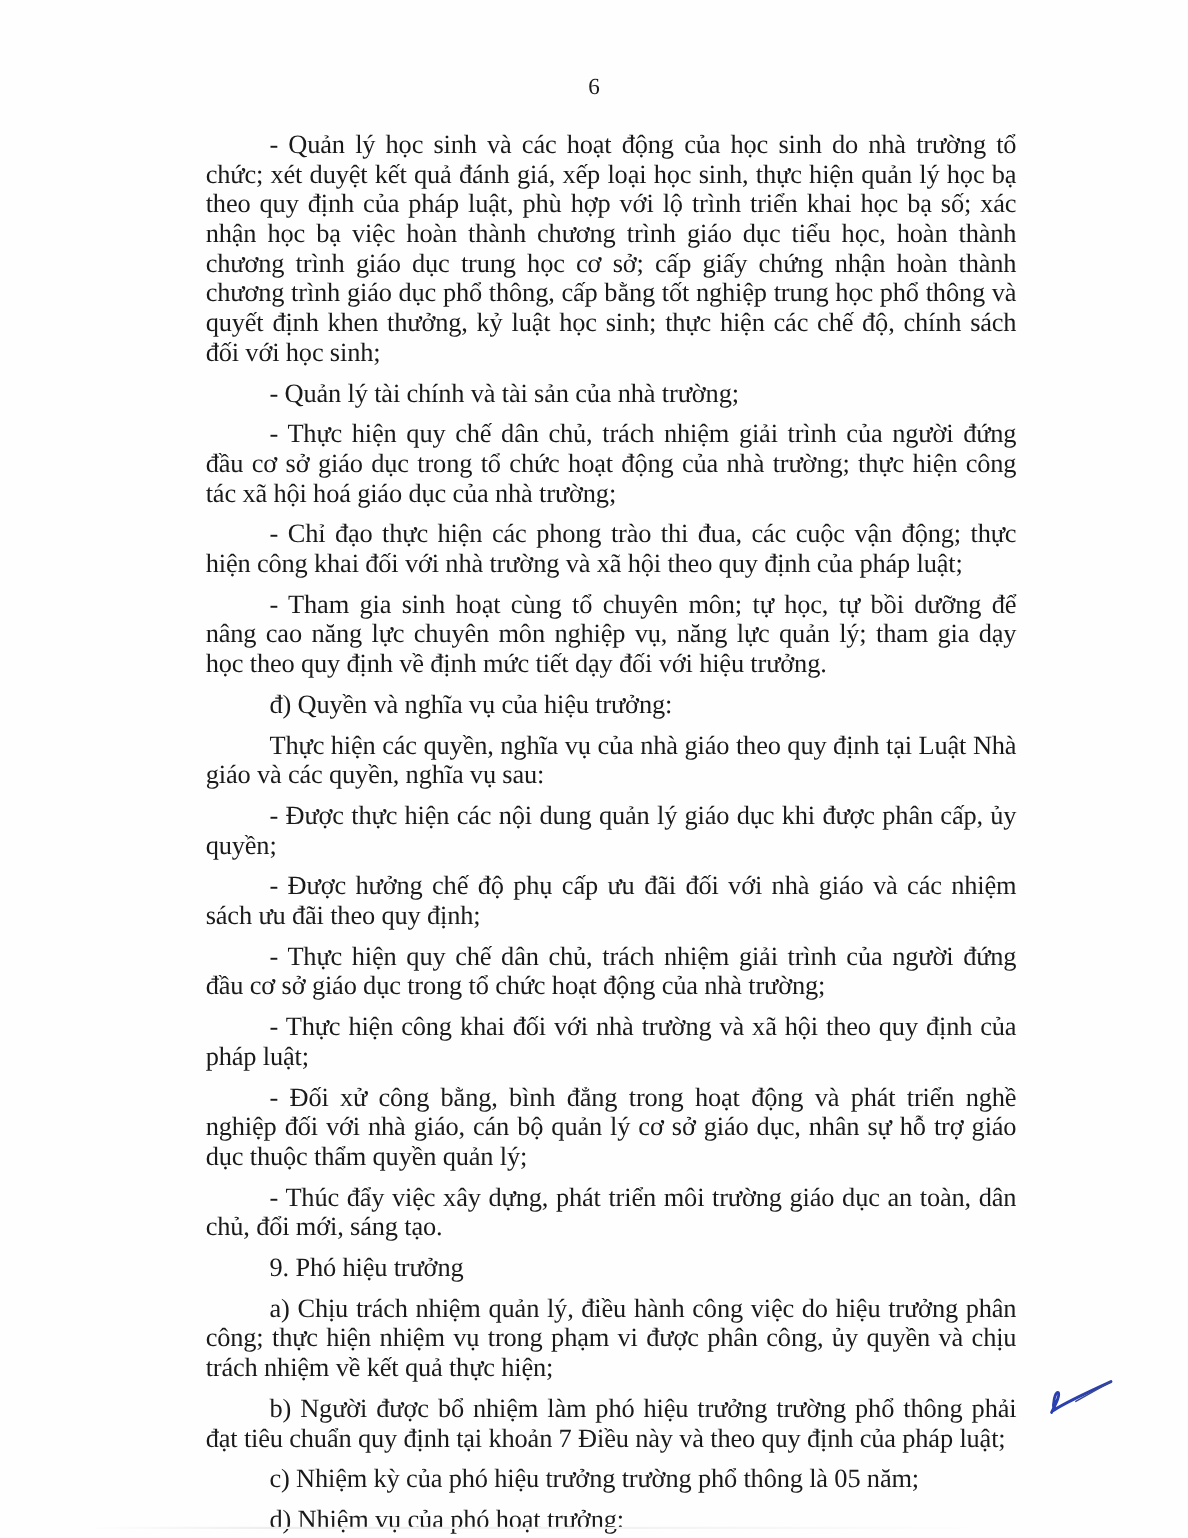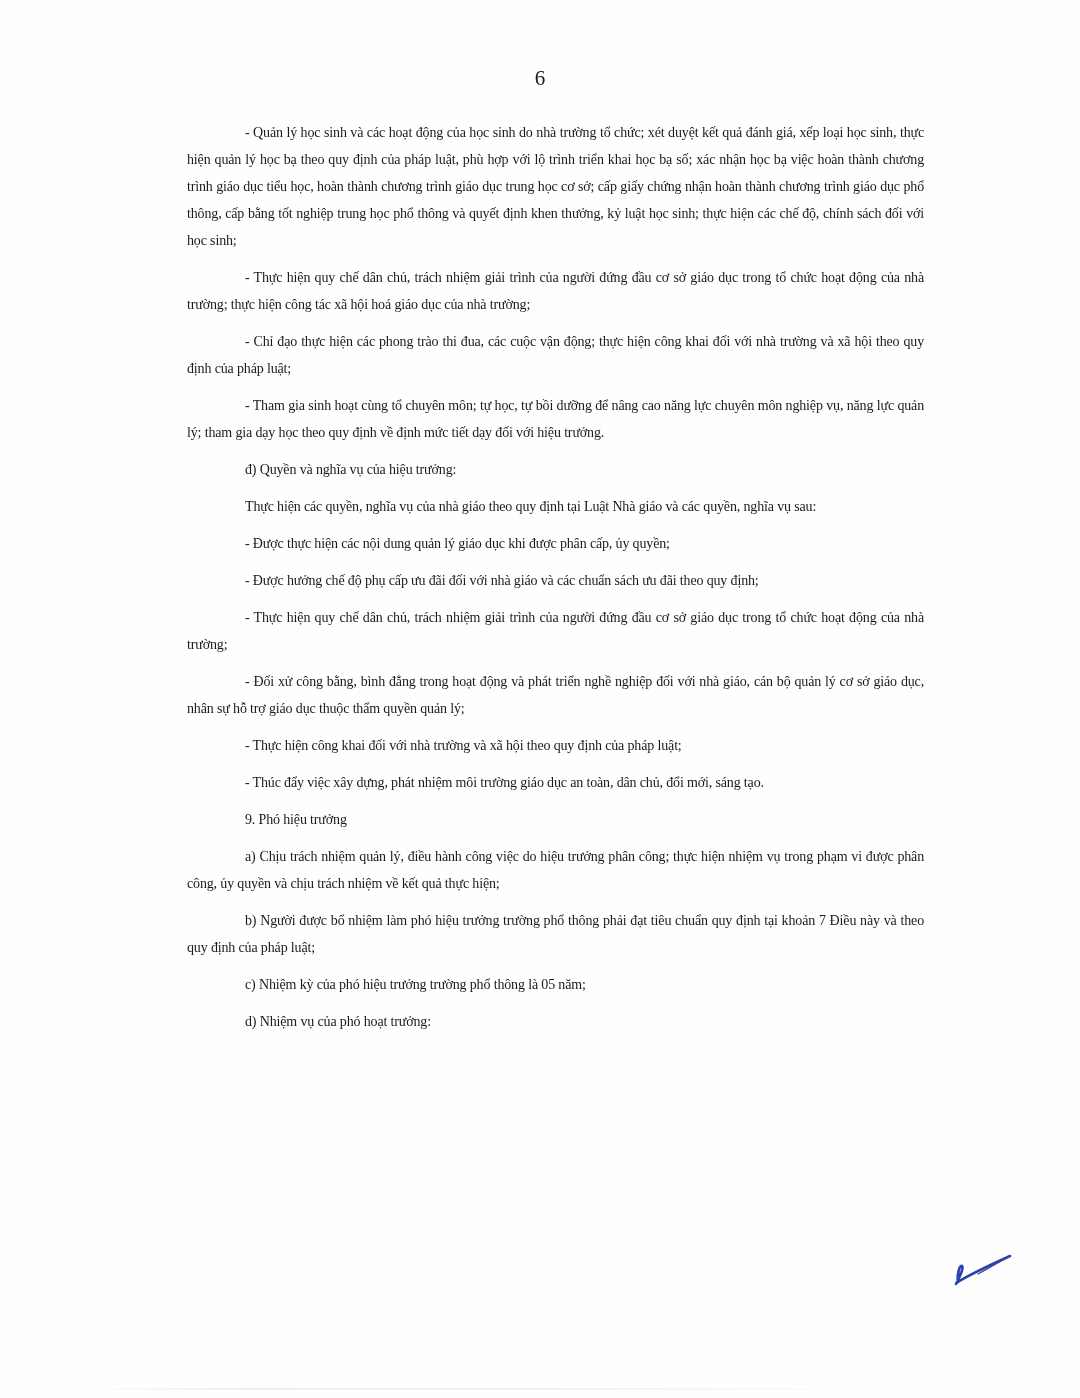--- a/index.html
+++ b/index.html
@@ -11,21 +11,21 @@
     color: #1a1a1a;
   }
   .page-number {
     position: absolute; left: 0; width: 1080px; top: 66px;
     text-align: center; font-size: 21px;
   }
   .body-text {
     position: absolute; left: 187px; top: 119px; width: 753px;
   }
   .para {
-    font-size: 14px; line-height: 27px;
+    font-size: 24px; line-height: 27px;
     text-align: justify; text-indent: 58px;
     margin: 0 16px 10px 0;
     letter-spacing: -0.15px;
     font-family: Liberation Serif, serif;
   }
   .signature {
     position: absolute; left: 948px; top: 1250px; width: 70px; height: 40px;
   }
   .bottom-noise {
     position: absolute; left: 80px; top: 1388px; width: 820px; height: 2px;
@@ -33,31 +33,32 @@
   }
 </style>
 </head>
 <body>
 
 <div class="page">
   <div class="page-number">6</div>
 
   <div class="body-text">
     <p class="para">- Quản lý học sinh và các hoạt động của học sinh do nhà trường tổ chức; xét duyệt kết quả đánh giá, xếp loại học sinh, thực hiện quản lý học bạ theo quy định của pháp luật, phù hợp với lộ trình triển khai học bạ số; xác nhận học bạ việc hoàn thành chương trình giáo dục tiểu học, hoàn thành chương trình giáo dục trung học cơ sở; cấp giấy chứng nhận hoàn thành chương trình giáo dục phổ thông, cấp bằng tốt nghiệp trung học phổ thông và quyết định khen thưởng, kỷ luật học sinh; thực hiện các chế độ, chính sách đối với học sinh;</p>
+    <p class="para">- Quản lý tài chính và tài sản của nhà trường;</p>
     <p class="para">- Thực hiện quy chế dân chủ, trách nhiệm giải trình của người đứng đầu cơ sở giáo dục trong tổ chức hoạt động của nhà trường; thực hiện công tác xã hội hoá giáo dục của nhà trường;</p>
     <p class="para">- Chỉ đạo thực hiện các phong trào thi đua, các cuộc vận động; thực hiện công khai đối với nhà trường và xã hội theo quy định của pháp luật;</p>
     <p class="para">- Tham gia sinh hoạt cùng tổ chuyên môn; tự học, tự bồi dưỡng để nâng cao năng lực chuyên môn nghiệp vụ, năng lực quản lý; tham gia dạy học theo quy định về định mức tiết dạy đối với hiệu trưởng.</p>
     <p class="para">đ) Quyền và nghĩa vụ của hiệu trưởng:</p>
     <p class="para">Thực hiện các quyền, nghĩa vụ của nhà giáo theo quy định tại Luật Nhà giáo và các quyền, nghĩa vụ sau:</p>
     <p class="para">- Được thực hiện các nội dung quản lý giáo dục khi được phân cấp, ủy quyền;</p>
-    <p class="para">- Được hưởng chế độ phụ cấp ưu đãi đối với nhà giáo và các chuẩn sách ưu đãi theo quy định;</p>
+    <p class="para">- Được hưởng chế độ phụ cấp ưu đãi đối với nhà giáo và các nhiệm sách ưu đãi theo quy định;</p>
     <p class="para">- Thực hiện quy chế dân chủ, trách nhiệm giải trình của người đứng đầu cơ sở giáo dục trong tổ chức hoạt động của nhà trường;</p>
+    <p class="para">- Thực hiện công khai đối với nhà trường và xã hội theo quy định của pháp luật;</p>
     <p class="para">- Đối xử công bằng, bình đẳng trong hoạt động và phát triển nghề nghiệp đối với nhà giáo, cán bộ quản lý cơ sở giáo dục, nhân sự hỗ trợ giáo dục thuộc thẩm quyền quản lý;</p>
-    <p class="para">- Thực hiện công khai đối với nhà trường và xã hội theo quy định của pháp luật;</p>
-    <p class="para">- Thúc đẩy việc xây dựng, phát nhiệm môi trường giáo dục an toàn, dân chủ, đổi mới, sáng tạo.</p>
+    <p class="para">- Thúc đẩy việc xây dựng, phát triển môi trường giáo dục an toàn, dân chủ, đổi mới, sáng tạo.</p>
     <p class="para">9. Phó hiệu trưởng</p>
     <p class="para">a) Chịu trách nhiệm quản lý, điều hành công việc do hiệu trưởng phân công; thực hiện nhiệm vụ trong phạm vi được phân công, ủy quyền và chịu trách nhiệm về kết quả thực hiện;</p>
     <p class="para">b) Người được bổ nhiệm làm phó hiệu trưởng trường phổ thông phải đạt tiêu chuẩn quy định tại khoản 7 Điều này và theo quy định của pháp luật;</p>
     <p class="para">c) Nhiệm kỳ của phó hiệu trưởng trường phổ thông là 05 năm;</p>
     <p class="para">d) Nhiệm vụ của phó hoạt trưởng:</p>
   </div>
 
   <div class="signature">
     <svg width="70" height="40" viewBox="0 0 70 40">
       <path d="M8 34 C12 26, 16 18, 14 16 C11 15, 9 26, 10 32 C16 28, 40 16, 62 6" fill="none" stroke="#2a3fb0" stroke-width="2.6" stroke-linecap="round"></path>

